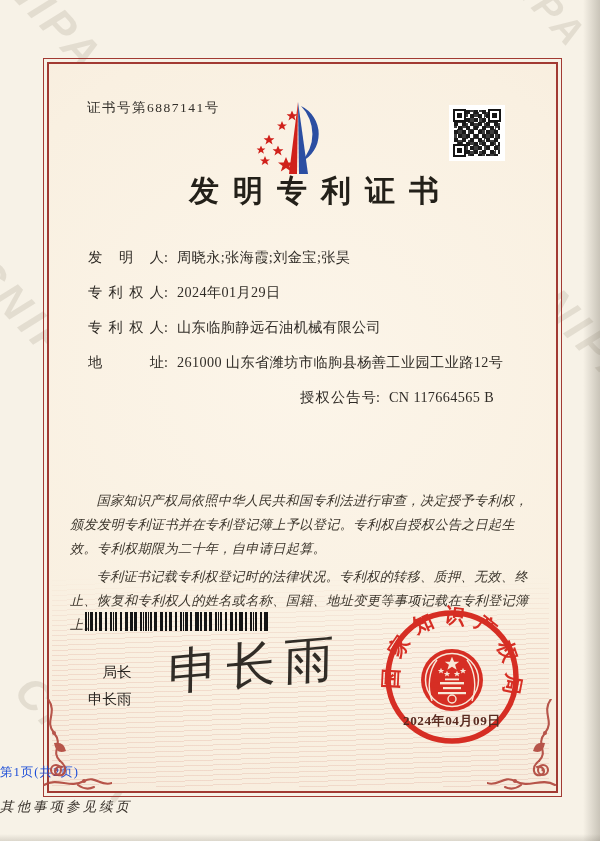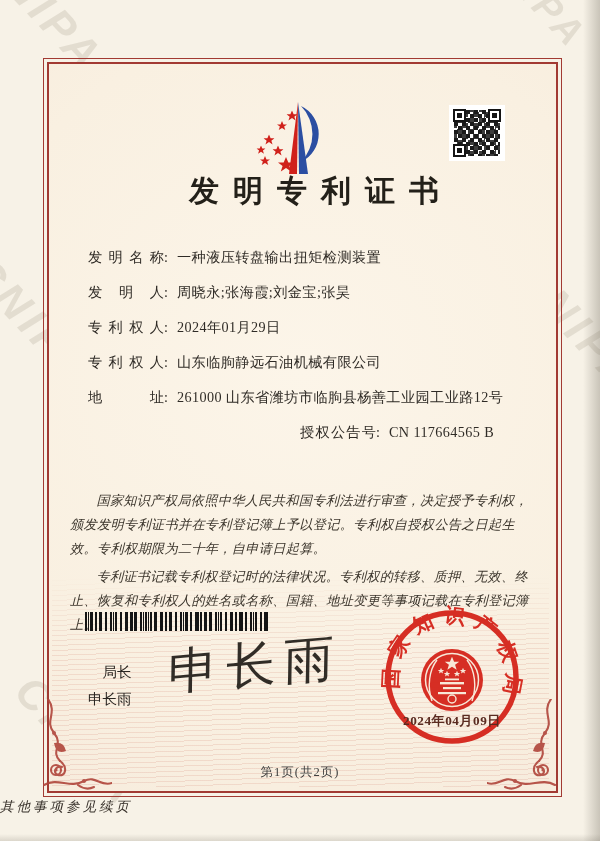--- a/index.html
+++ b/index.html
@@ -51,42 +51,43 @@
       repeating-linear-gradient(90deg,#151515 0 1px,rgba(0,0,0,0) 1px 7px),
       repeating-linear-gradient(90deg,rgba(0,0,0,0) 0 3px,#151515 3px 4px,rgba(0,0,0,0) 4px 11px);}
   .signer{position:absolute;left:88px;top:659px;font-size:14.5px;line-height:27px;color:#2a2622;text-align:right;}
   .signature{position:absolute;left:168px;top:632px;font-size:50px;color:#211d18;
     transform:rotate(-5deg) skewX(-6deg);letter-spacing:8px;opacity:0.92;
     font-family:"Liberation Serif","DejaVu Serif",serif;}
   .seal{position:absolute;left:377px;top:602px;width:150px;height:150px;opacity:0.96;}
   .corner{position:absolute;z-index:4;}
   .corner.br{left:487px;top:699px;}
   .corner.bl{left:42px;top:699px;transform:scaleX(-1);}
-  .pagination{position:absolute;left:0;right:0;top:764px;text-align:center;font-size:12.5px;
-    letter-spacing:1px;color:#404040;}
+  .pagination{position:absolute;left:0;right:0;top:764px;font-size:12.5px;
+    letter-spacing:1px;color:#1d4ed8;}
   .cont-note{position:absolute;left:0;right:0;top:798px;text-align:left;font-size:13.5px;
     letter-spacing:3px;color:#37302a;font-style:italic;z-index:5;}
 </style>
 </head>
 <body>
 
 <div class="stage">
 
   <div class="wm" style="left:-38px;top:-18px">CNIPA</div>
   <div class="wm" style="left:300px;top:196px">CNIPA</div>
   <div class="wm" style="left:-48px;top:296px">CNIPA</div>
   <div class="wm" style="left:-2px;top:716px">CNIPA</div>
   <div class="wm" style="left:498px;top:302px">CNIPA</div>
   <div class="wm" style="left:462px;top:-30px;font-size:38px">CNIPA</div>
 
   <div class="frame"></div>
   <div class="guilloche"></div>
 
   <div class="content">
 
+    <div class="cert-no">证书号第6887141号</div>
 
     <svg class="logo" width="78" height="80" viewBox="0 0 78 80">
       <defs>
         <symbol id="star" viewBox="-10 -10 20 20">
           <path d="M0,-10 2.94,-3.09 10,-3.09 4.28,1.18 6.47,8.09 0,3.82 -6.47,8.09 -4.28,1.18 -10,-3.09 -2.94,-3.09 Z"></path>
         </symbol>
       </defs>
       <polygon points="42,4 33,76 41,76" fill="#d0211b"></polygon>
       <polygon points="42,4 43,76 52,76" fill="#2b4ea2"></polygon>
       <path d="M45,8 A31,31 0 0 1 45,64 A40,40 0 0 0 45,8 Z" fill="#2b4ea2"></path>
@@ -104,23 +105,20 @@
     <div class="qr">
       <div class="qr-noise"></div>
       <div class="qr-f tl"></div>
       <div class="qr-f tr"></div>
       <div class="qr-f bl"></div>
     </div>
 
     <div class="title">发明专利证书</div>
 
     <div class="fields">
-      <div class="frow">
-        <span class="flabel">发明名称</span><span class="colon">:</span><span class="fvalue">一种液压转盘输出扭矩检测装置</span>
-      </div>
       <div class="frow">
         <span class="flabel">发明人</span><span class="colon">:</span><span class="fvalue">周晓永;张海霞;刘金宝;张昊</span>
       </div>
       <div class="frow">
         <span class="flabel">专利权人</span><span class="colon">:</span><span class="fvalue">2024年01月29日</span>
       </div>
       <div class="frow">
         <span class="flabel">专利权人</span><span class="colon">:</span><span class="fvalue">山东临朐静远石油机械有限公司</span>
       </div>
       <div class="frow">

